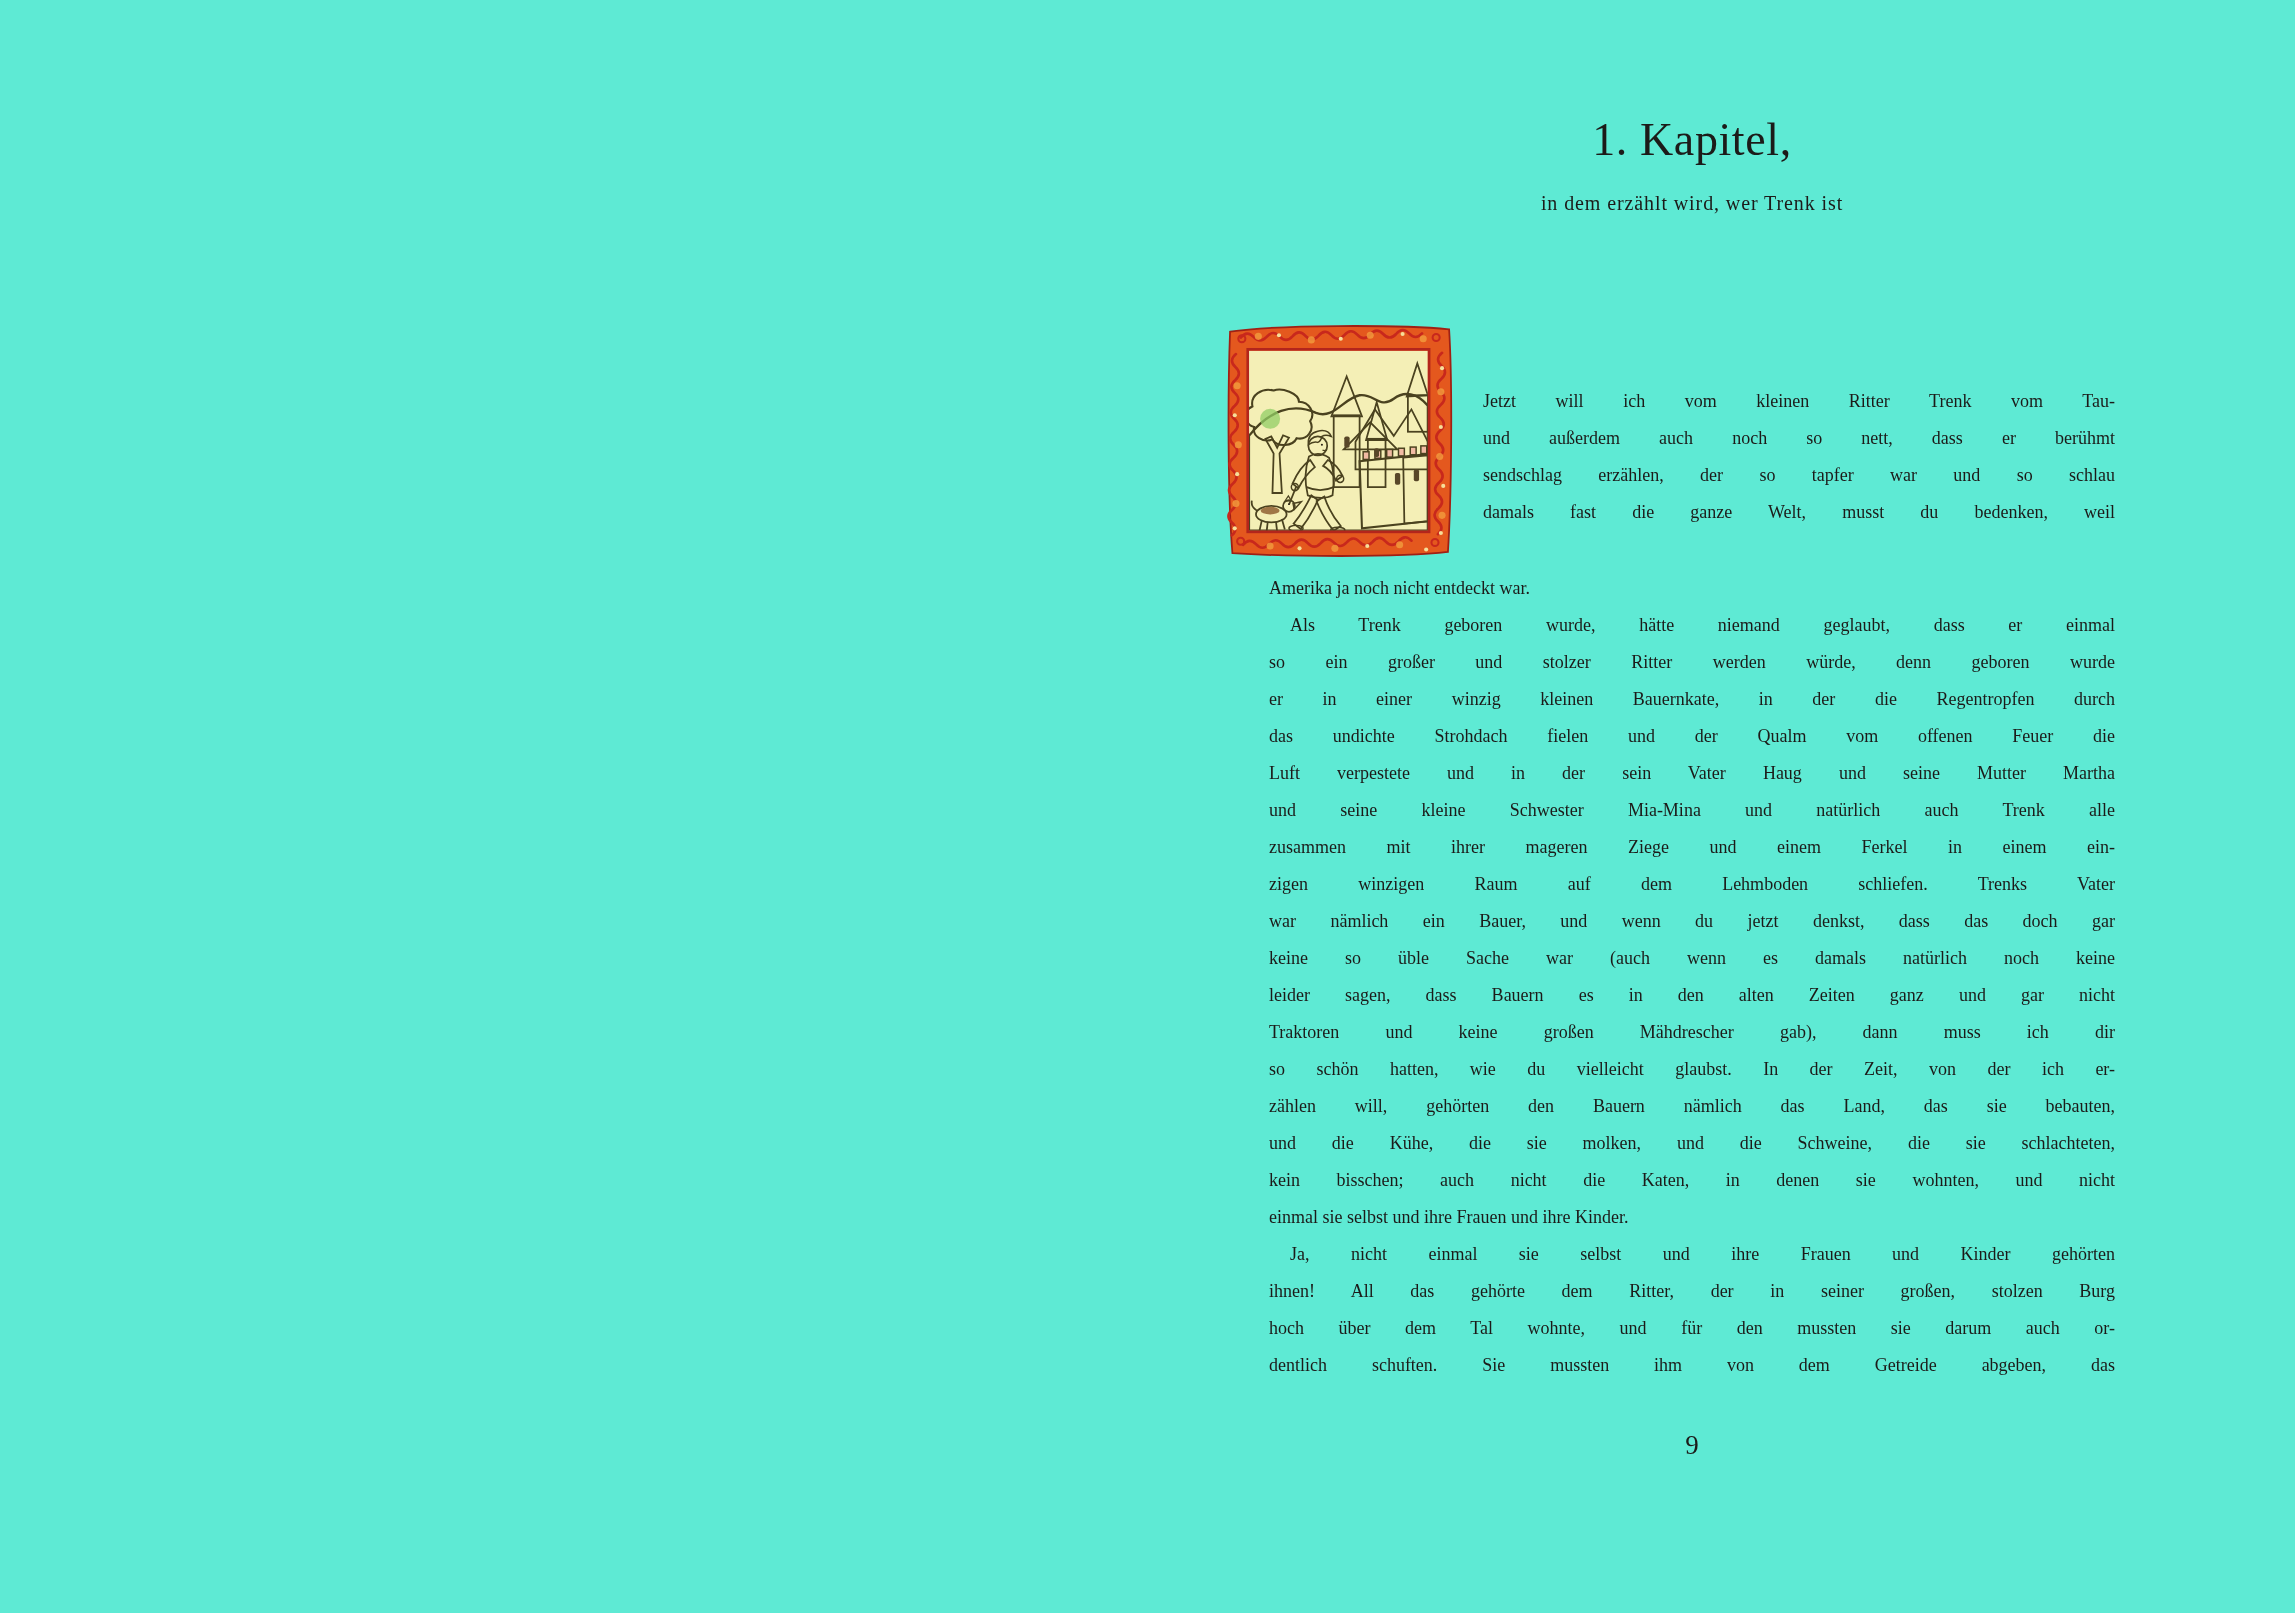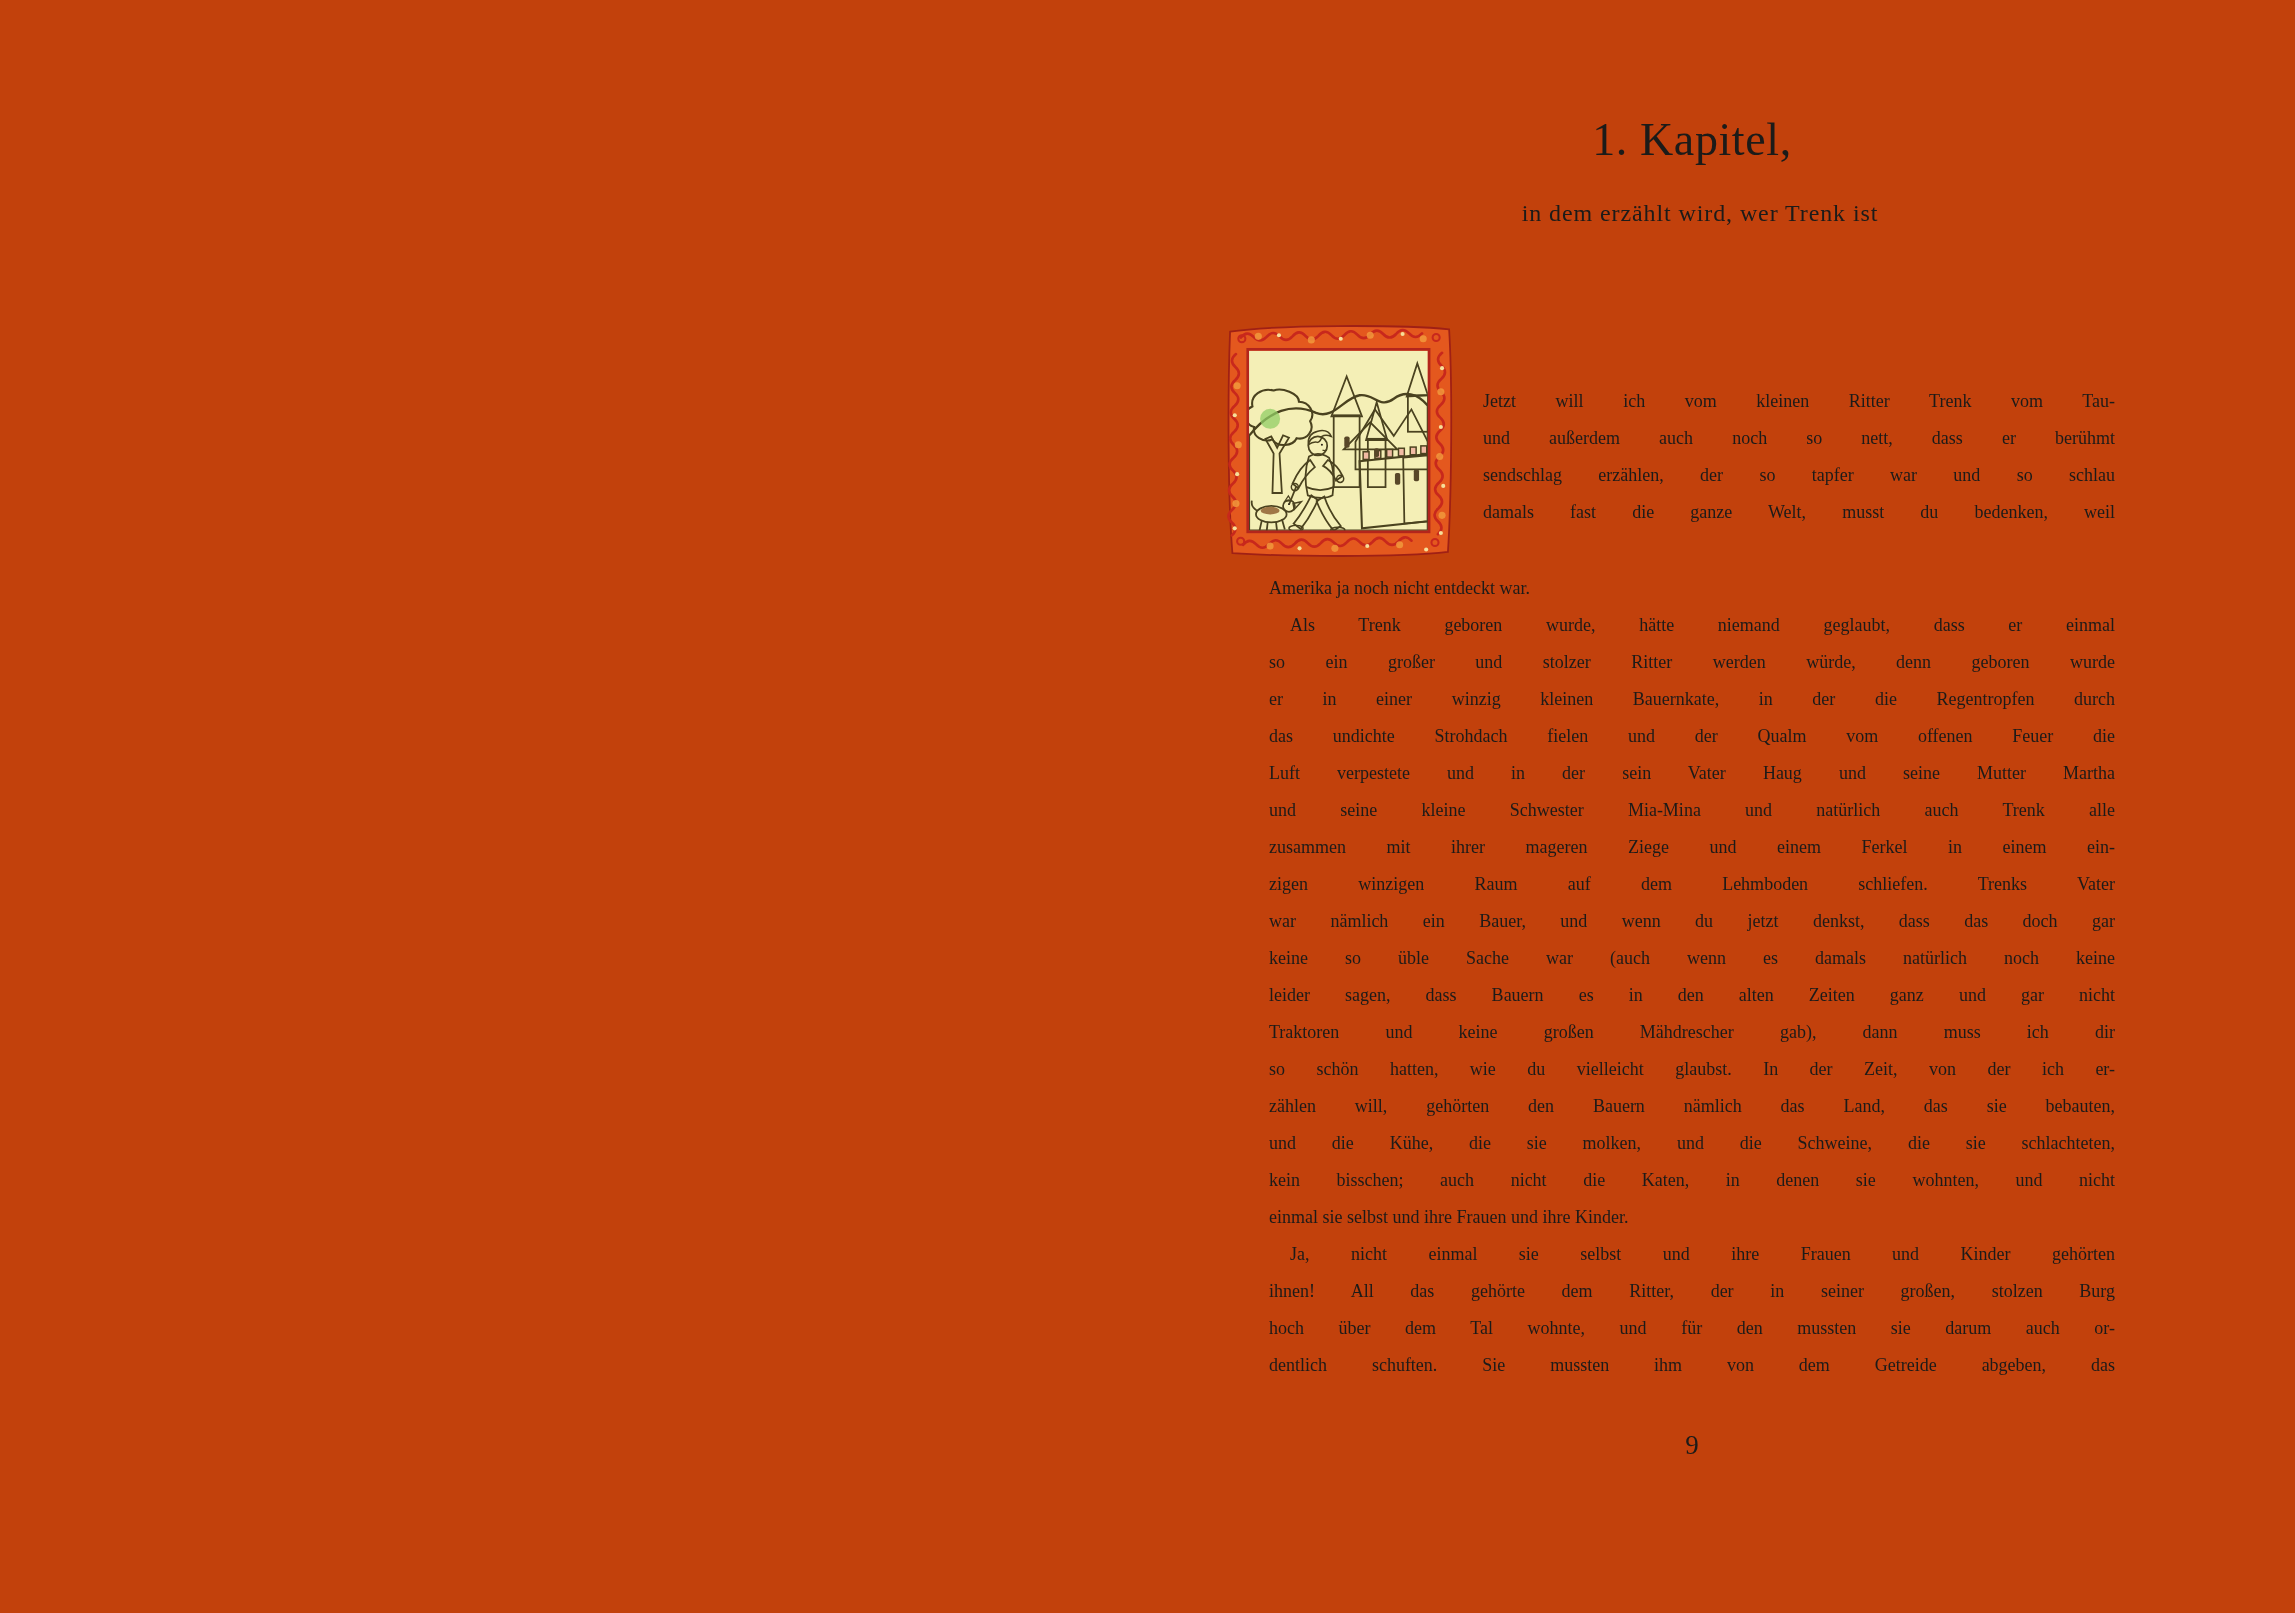--- a/index.html
+++ b/index.html
@@ -1,41 +1,41 @@
 <!DOCTYPE html>
 <html style="font-size:9.4px"><head>
 <meta charset="utf-8">
 <style>
   html, body { margin: 0; padding: 0; background: #ffffff; }
   .page {
     position: relative;
     width: 2295px;
     height: 1614px;
-    background: #c2410c;
+    background: #5eead4;
     overflow: hidden;
     font-family: "Liberation Serif", serif;
     color: #1c1b19;
   }
   .chapter-title {
     position: absolute;
     left: 1269px; top: 113px; width: 846px;
     text-align: center;
     font-size: 46px;
     font-weight: normal;
     letter-spacing: 0.6px;
     margin: 0;
   }
   .chapter-subtitle {
     position: absolute;
     left: 1269px; top: 192px; width: 846px;
     text-align: center;
-    font-size: 24px;
+    font-size: 20px;
     font-weight: normal;
     letter-spacing: 0.9px;
-    margin: 8px;
+    margin: 0;
   }
   .illu {
     position: absolute;
     left: 1223px; top: 321px;
     width: 232px; height: 238px;
   }
   .col-narrow {
     position: absolute;
     left: 1483px; top: 383px; width: 632px;
   }

